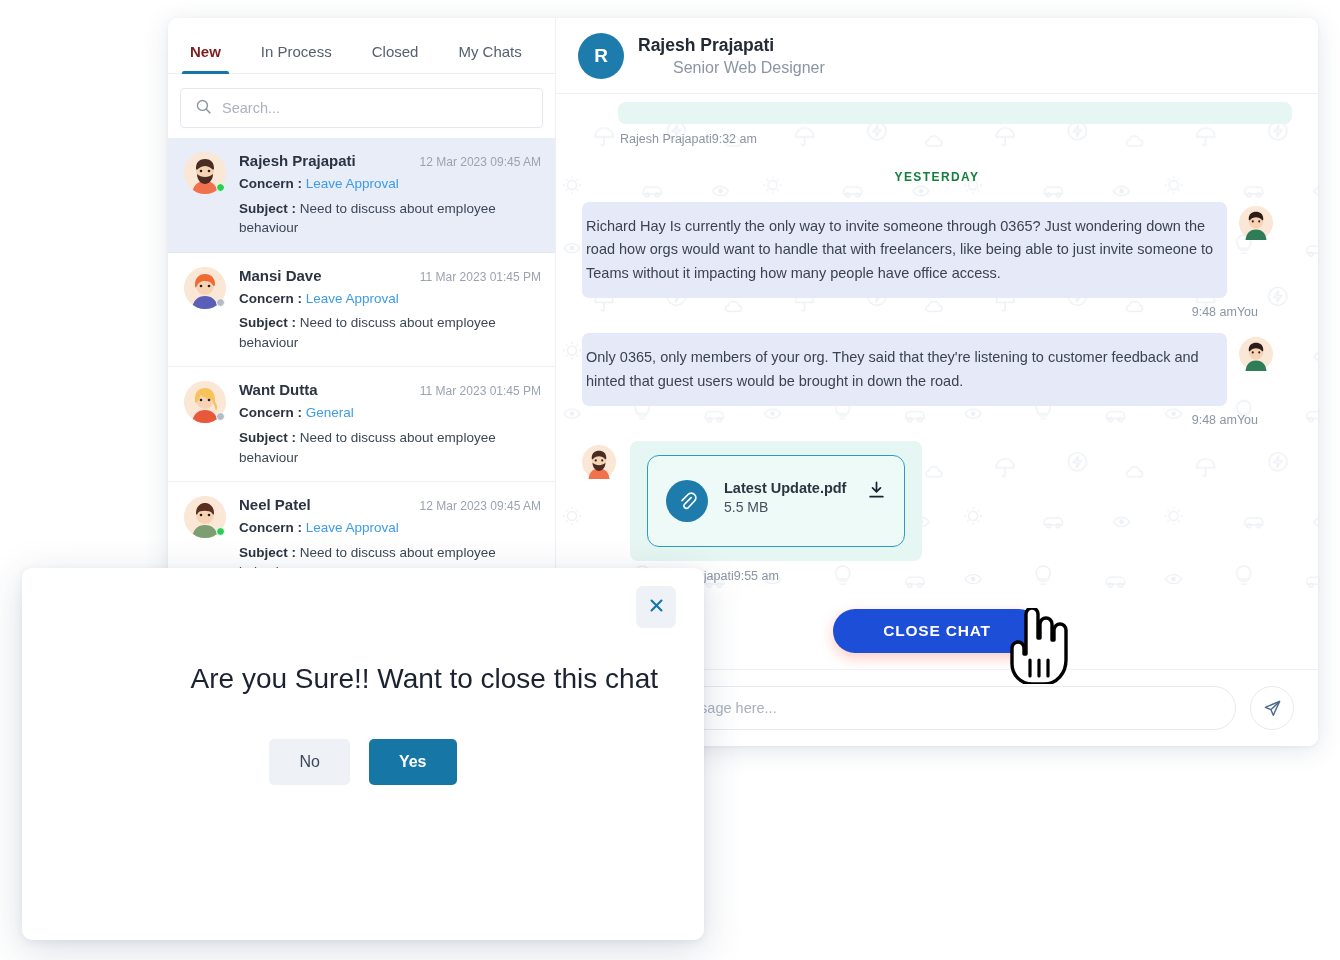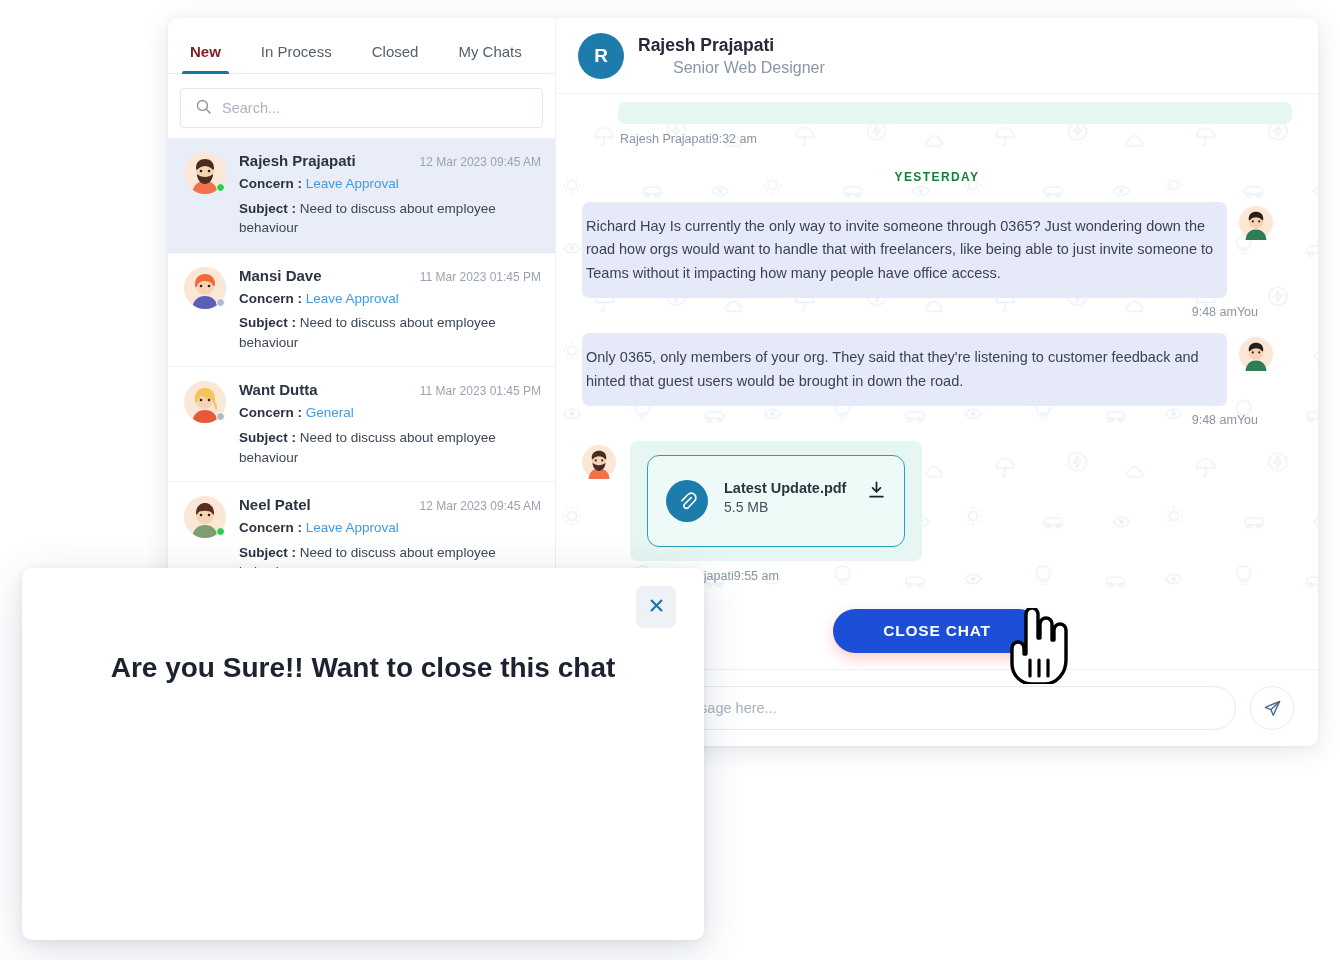--- a/index.html
+++ b/index.html
@@ -197,22 +197,22 @@
     z-index: 20;
     padding: 40px 46px;
   }
   .modal-close {
     position: absolute; right: 28px; top: 18px;
     width: 40px; height: 42px; border-radius: 7px;
     background: #eef1f6; border: none; cursor: pointer;
     display: flex; align-items: center; justify-content: center;
   }
   .modal-title {
-    text-align: center; font-size: 28px; font-weight: 700;
-    color: #1b2230; margin-top: 44px;
+    text-align: right; font-size: 28px; font-weight: 400;
+    color: #1b2230; margin-top: 55px;
   }
   .modal-text {
     text-align: center; font-size: 17px; line-height: 1.72;
     color: #8b95a3; margin: 20px auto 0 auto; max-width: 560px;
   }
   .modal-actions {
     display: flex; justify-content: center; gap: 19px; margin-top: 44px;
   }
   .btn-no {
     background: #eef1f6; color: #3d4756;
@@ -539,20 +539,24 @@
 
   <div class="modal">
     <button class="modal-close">
       <span>
         <svg width="17" height="17" viewBox="0 0 24 24" fill="none" stroke="#1676a6" stroke-width="3" stroke-linecap="round">
           <path d="M5 5l14 14M19 5L5 19"></path>
         </svg>
       </span>
     </button>
     <div class="modal-title">Are you Sure!! Want to close this chat</div>
+    <div class="modal-actions">
+      <button class="btn-no">No</button>
+      <button class="btn-yes">Yes</button>
+    </div>
   </div>
 
   <div class="cursor-hand">
     <svg width="62" height="76" viewBox="0 0 62 76">
       <path d="M20 6c0-3.3 2.7-6 6-6s6 2.7 6 6v24h2V16c0-3.3 2.7-6 6-6s6 2.7 6 6v16h2V22c0-3.3 2.7-6 6-6s6 2.7 6 6v30c0 13-9 24-22 24H26C15 76 6 67 6 56V40c0-3.3 2.7-6 6-6s6 2.7 6 6v6h2z" fill="#ffffff" stroke="#000000" stroke-width="3.4" stroke-linejoin="round"></path>
       <path d="M24 52v16M33 52v16M42 52v16" stroke="#000000" stroke-width="3.2" stroke-linecap="round"></path>
     </svg>
   </div>
 
 </div>

